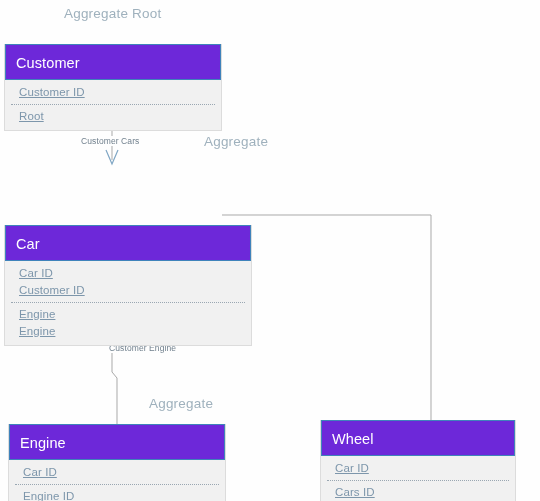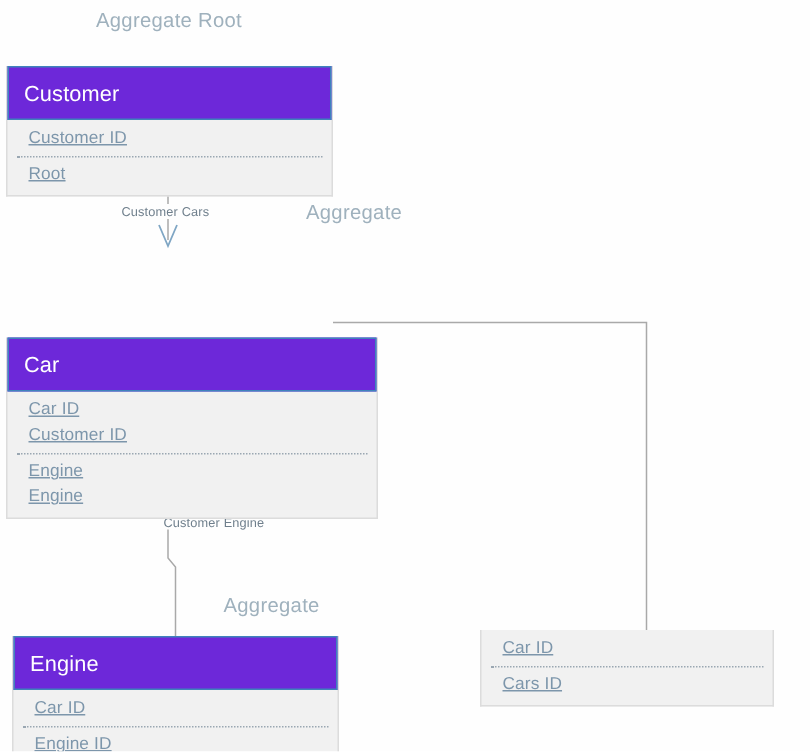--- a/index.html
+++ b/index.html
@@ -126,20 +126,21 @@
   <div class="entity" style="left:8px; top:424px; width:218px;">
     <div class="entity-header">Engine</div>
     <div class="entity-body">
       <div class="field">Car ID</div>
       <div class="sep-row"></div>
       <div class="field">Engine ID</div>
     </div>
   </div>
 
   <div class="entity" style="left:320px; top:420px; width:196px;">
+    <div class="entity-header">Wheel</div>
     <div class="entity-body">
       <div class="field">Car ID</div>
       <div class="sep-row"></div>
       <div class="field">Cars ID</div>
     </div>
   </div>
 
 </div>
 
 </body></html>

